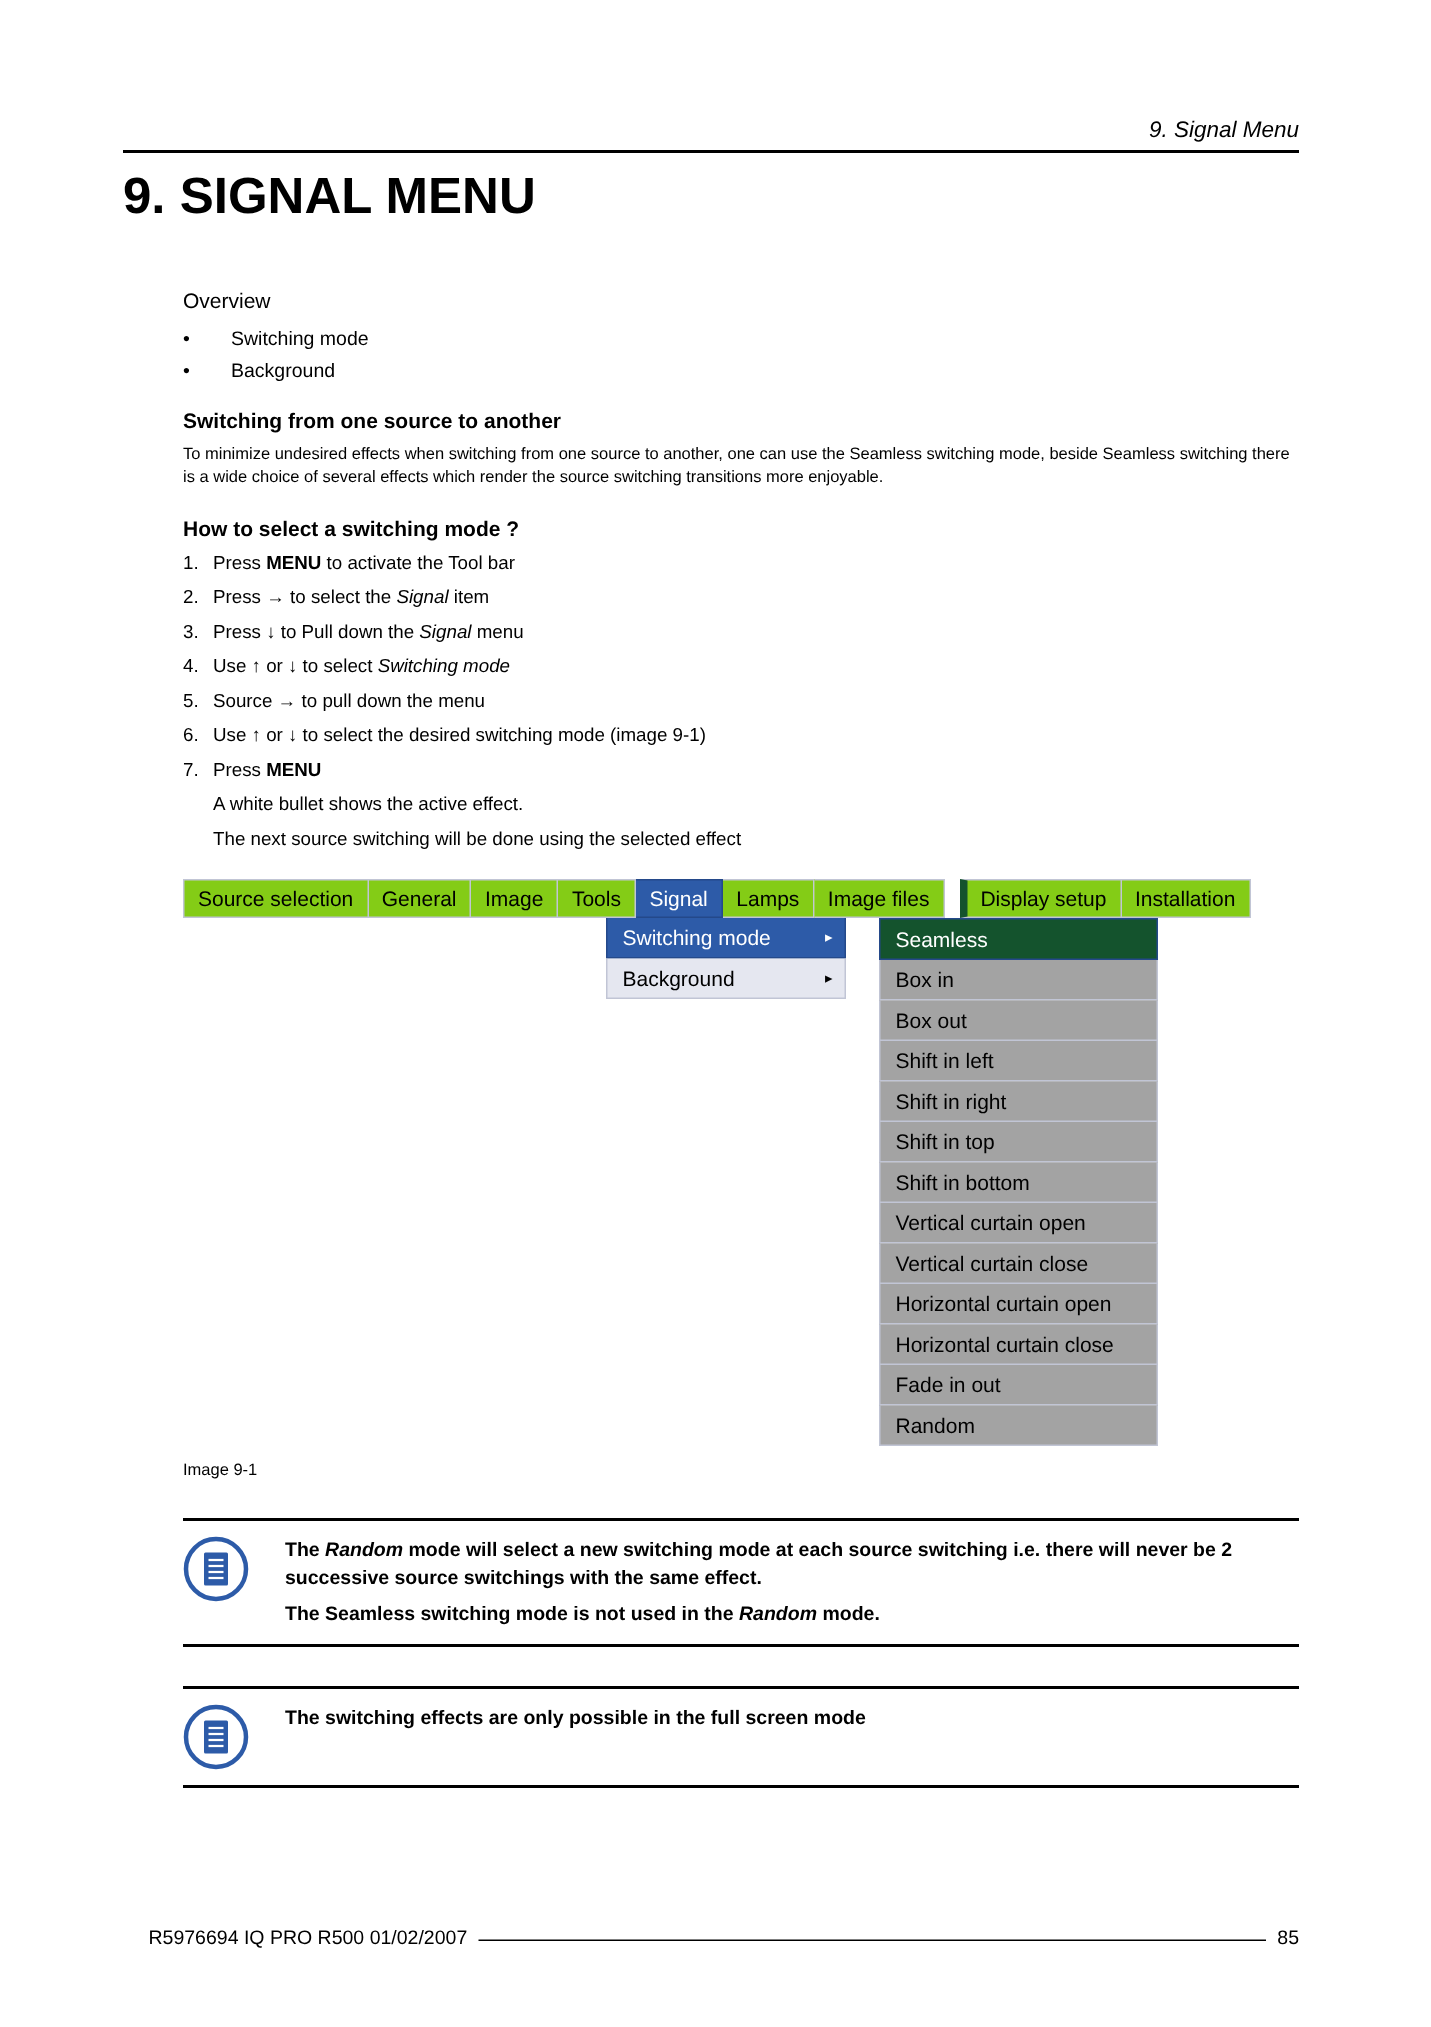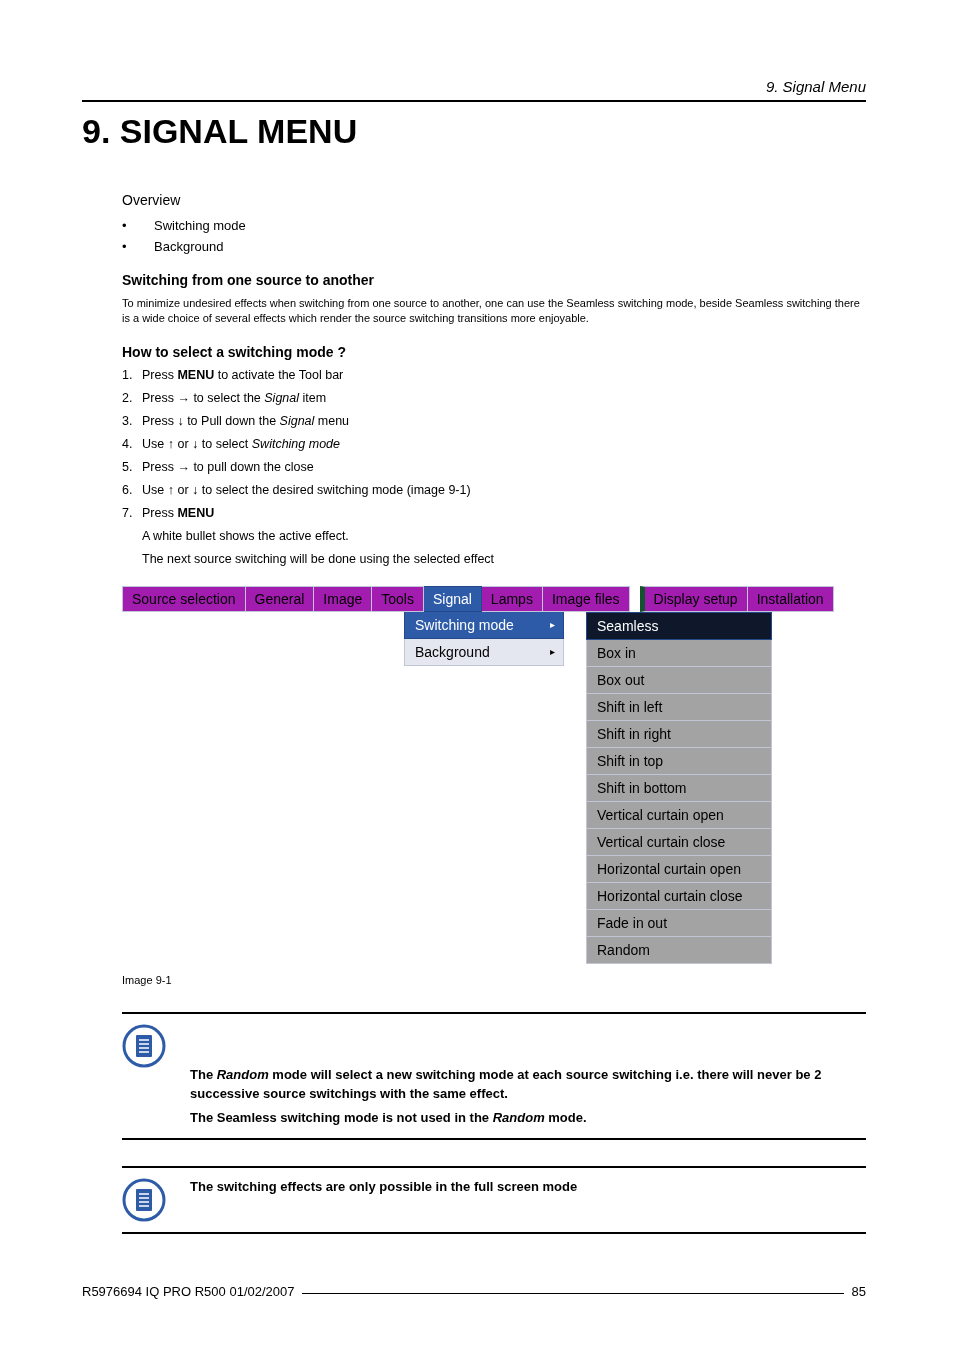--- a/index.html
+++ b/index.html
@@ -110,21 +110,21 @@
     margin-top: 20px;
     font-family: Arial, sans-serif;
     font-size: 14px;
   }
   .menubar {
     display: flex;
     height: 26px;
     align-items: stretch;
   }
   .menubar .mi {
-    background: #a21caf;
+    background: #84cc16;
     color: #000;
     padding: 0 9px;
     display: flex;
     align-items: center;
     border: 1px solid #c1c5d5;
     border-left: none;
   }
   .menubar .mi:first-child {
     border-left: 1px solid #c1c5d5;
   }
@@ -171,21 +171,21 @@
     color: #000;
     height: 26px;
     border: 1px solid #c1c5d5;
     border-top: none;
     display: flex;
     align-items: center;
     padding-left: 10px;
   }
   .options .oi:first-child { border-top: 1px solid #24498a; }
   .options .oi.sel {
-    background: #0f172a;
+    background: #14532d;
     color: #fff;
     border-color: #24498a;
   }
   .img-caption {
     margin-left: 40px;
     font-size: 11px;
     margin-top: 10px;
   }
 
   
@@ -203,29 +203,29 @@
     width: 44px;
     height: 44px;
     flex-shrink: 0;
   }
   .note-text {
     font-size: 13px;
     font-weight: bold;
     line-height: 1.45;
     flex: 1;
   }
-  .note-text .pr { margin-bottom: 6px; margin-top: 42px; }
+  .note-text .pr { margin-bottom: 6px; }
 
   .note-icon svg { width: 44px; height: 44px; }
 
   
   .footer {
     position: absolute;
     bottom: 52px;
-    left: 82px;
+    left: 99px;
     right: 82px;
     font-size: 13px;
     display: flex;
     align-items: center;
   }
   .footer .ft-text { white-space: nowrap; }
   .footer .ft-line {
     flex: 1;
     border-top: 1px solid #000;
     margin: 0 8px;
@@ -273,21 +273,21 @@
       <div class="row">
           <span class="n">3.</span>
           <span><span>Press ↓ to Pull down the </span><span class="ital">Signal</span><span> menu</span></span>
         </div>
       <div class="row">
           <span class="n">4.</span>
           <span><span>Use ↑ or ↓ to select </span><span class="ital">Switching mode</span></span>
         </div>
       <div class="row">
           <span class="n">5.</span>
-          <span>Press → to pull down the close</span>
+          <span>Source → to pull down the menu</span>
         </div>
       <div class="row">
           <span class="n">6.</span>
           <span>Use ↑ or ↓ to select the desired switching mode (image 9-1)</span>
         </div>
       <div class="row">
           <span class="n">7.</span>
           <span><span>Press </span><span class="bold">MENU</span></span>
         </div>
       <div class="indent">A white bullet shows the active effect.</div>

